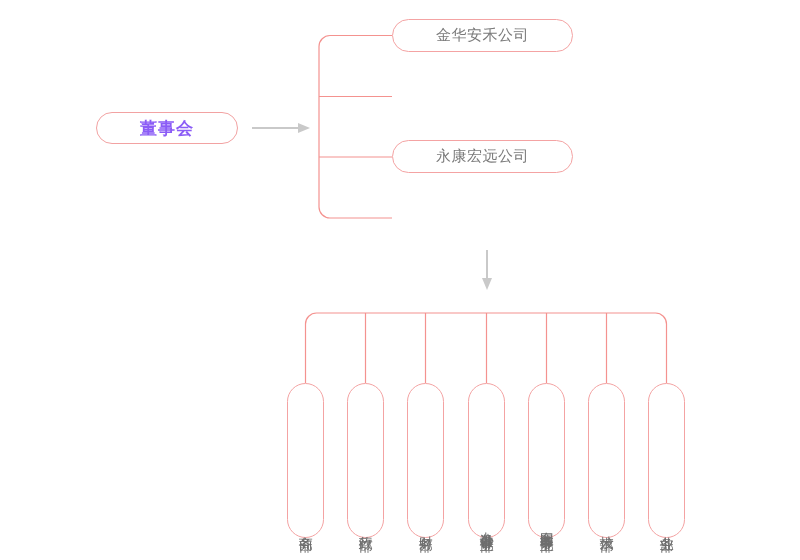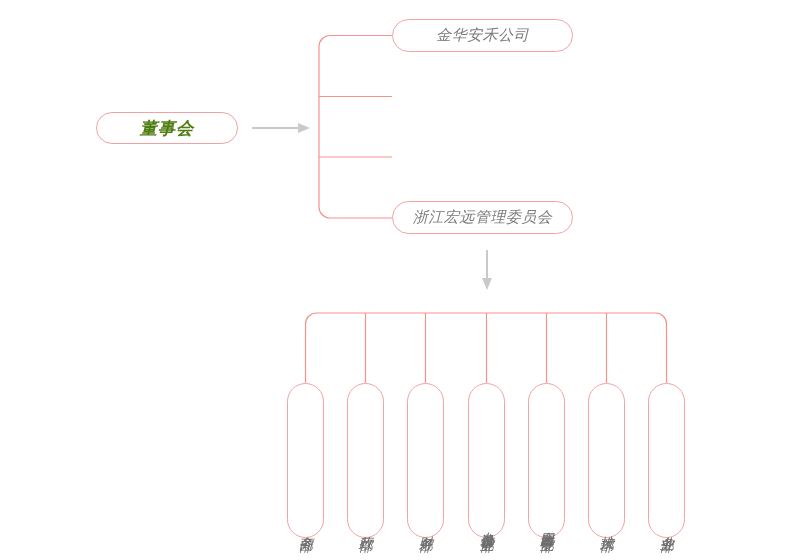--- a/index.html
+++ b/index.html
@@ -31,31 +31,30 @@
     height: 560px;
     pointer-events: none;
   }
   .node {
     position: absolute;
     box-sizing: border-box;
     display: flex;
     align-items: center;
     justify-content: center;
     background: #ffffff;
-    font-style: italic;
   }
   
   .node-root {
     left: 96px;
     top: 112px;
     width: 142px;
     height: 32px;
     border: 1px solid #f2a2a2;
     border-radius: 17px;
-    color: #4d7c0f;
+    color: #8b5cf6;
     font-weight: bold;
     font-size: 17px;
     letter-spacing: 1px;
   }
   
   .node-company {
     left: 392px;
     width: 181px;
     height: 33px;
     border: 1px solid #f4a3a3;
@@ -128,22 +127,22 @@
     </g>
   </svg>
 
   <div class="node node-root">
     <span>董事会</span>
   </div>
 
   <div class="node node-company c0">
     <span>金华安禾公司</span>
   </div>
-  <div class="node node-company c3">
-    <span>浙江宏远管理委员会</span>
+  <div class="node node-company c2">
+    <span>永康宏远公司</span>
   </div>
 
   <div class="node node-dept" style="left:287px">
     <span class="dept-label">商务部</span>
   </div>
   <div class="node node-dept" style="left:347px">
     <span class="dept-label">行政部</span>
   </div>
   <div class="node node-dept" style="left:407px">
     <span class="dept-label">财务部</span>

